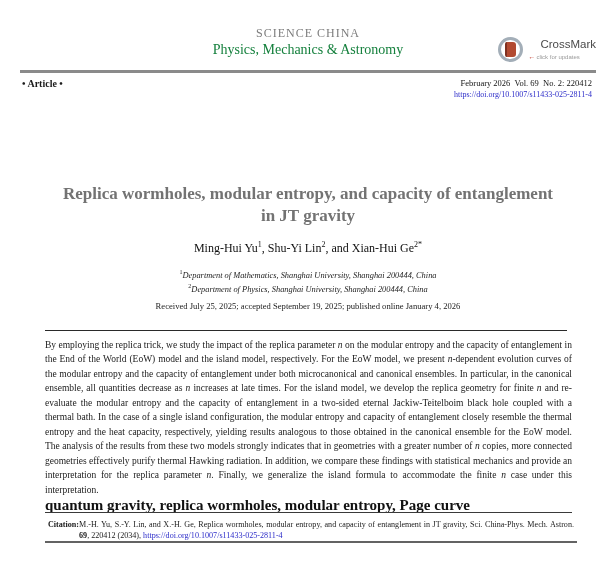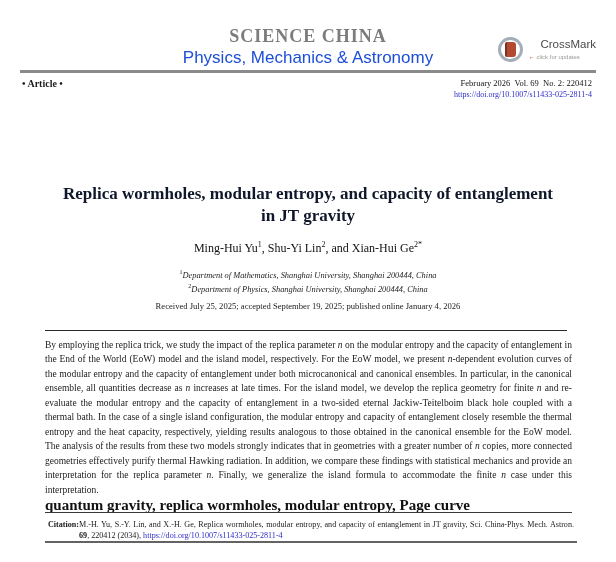--- a/index.html
+++ b/index.html
@@ -5,43 +5,43 @@
   :root{
     --accent-link:#2b2bc8;
     --journal-gray:#7c7c7c;
     --crossmark-red:#b24a31;
   }
   *{margin:0;padding:0;box-sizing:border-box;}
   html,body{width:616px;height:562px;background:#fff;overflow:hidden;}
   body{position:relative;font-family:"Liberation Serif",serif;color:#1c1c1c;}
 
   .journal-head{position:absolute;top:26px;left:0;width:616px;text-align:center;}
-  .journal-name{font-size:18px;font-weight:bold;letter-spacing:1px;color:var(--journal-gray);}
-  .journal-subtitle{font-family:Liberation Sans, sans-serif;font-size:17px;color:#1d4ed8;margin-top:1px;}
+  .journal-name{font-size:12px;font-weight:normal;letter-spacing:1px;color:var(--journal-gray);}
+  .journal-subtitle{font-family:Liberation Serif, serif;font-size:14px;color:#15803d;margin-top:1px;}
 
   .cm-badge{position:absolute;top:37px;right:20px;display:flex;align-items:center;cursor:pointer;}
   .cm-circle{width:25px;height:25px;border:3px solid #a3aeb8;border-radius:50%;background:#fff;
              display:flex;align-items:center;justify-content:center;flex:0 0 auto;}
   .cm-book{width:11px;height:15px;background:var(--crossmark-red);border-left:2px solid #7e3020;
            border-radius:2px 3px 3px 2px;}
   .cm-text{margin-left:5px;line-height:1;}
   .cm-label{font-family:"Liberation Sans",sans-serif;font-size:11.5px;color:#4a4a4a;margin-left:12px;}
   .cm-sub{font-family:"Liberation Sans",sans-serif;font-size:6px;color:#9a9a9a;margin-top:2px;}
   .cm-arrow{color:#c03a2b;font-size:7px;margin-right:1px;}
 
   .rule-header{position:absolute;top:70px;left:20px;width:576px;height:2.5px;background:#8a8a8a;}
 
   .meta-row{position:absolute;top:78px;left:22px;right:24px;display:flex;justify-content:space-between;align-items:flex-start;}
   .article-type{font-size:10px;font-weight:bold;}
   .issue-block{text-align:right;}
   .issue-info{font-size:8.5px;color:#111;white-space:pre;margin-left:40px;}
   .doi-link{font-size:8px;color:var(--accent-link);text-decoration:none;display:block;margin-top:2px;}
 
   .paper-title{position:absolute;top:183px;left:0;width:616px;text-align:center;
-               font-size:17px;font-weight:bold;line-height:21.5px;color:#0f172a;}
+               font-size:17px;font-weight:bold;line-height:21.5px;color:#737373;}
   .paper-title div{white-space:nowrap;}
 
   .authors{position:absolute;top:240px;left:0;width:616px;text-align:center;font-size:12px;color:#111;}
   .authors sup{font-size:8px;}
 
   .affiliations{position:absolute;top:267px;left:0;width:616px;text-align:center;
                 font-size:8.4px;font-style:italic;line-height:11.5px;color:#222;}
   .affiliations sup{font-size:6px;font-style:normal;}
 
   .received{position:absolute;top:301px;left:0;width:616px;text-align:center;font-size:8.6px;color:#222;}

